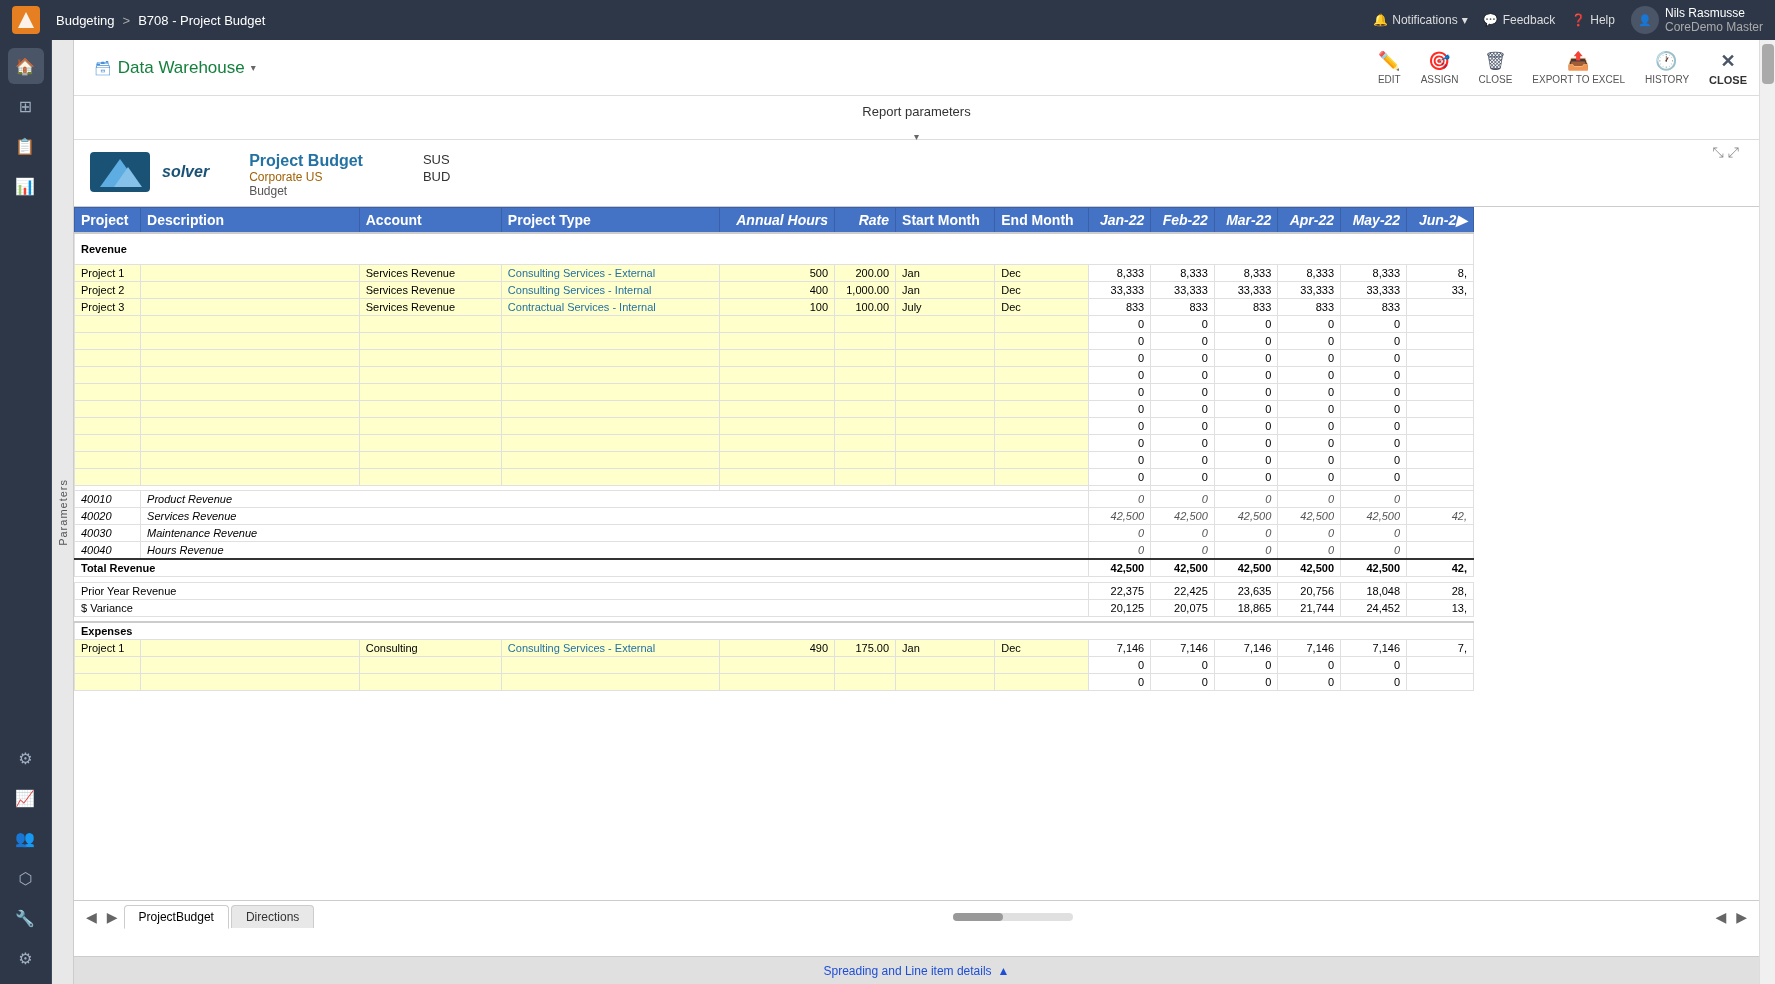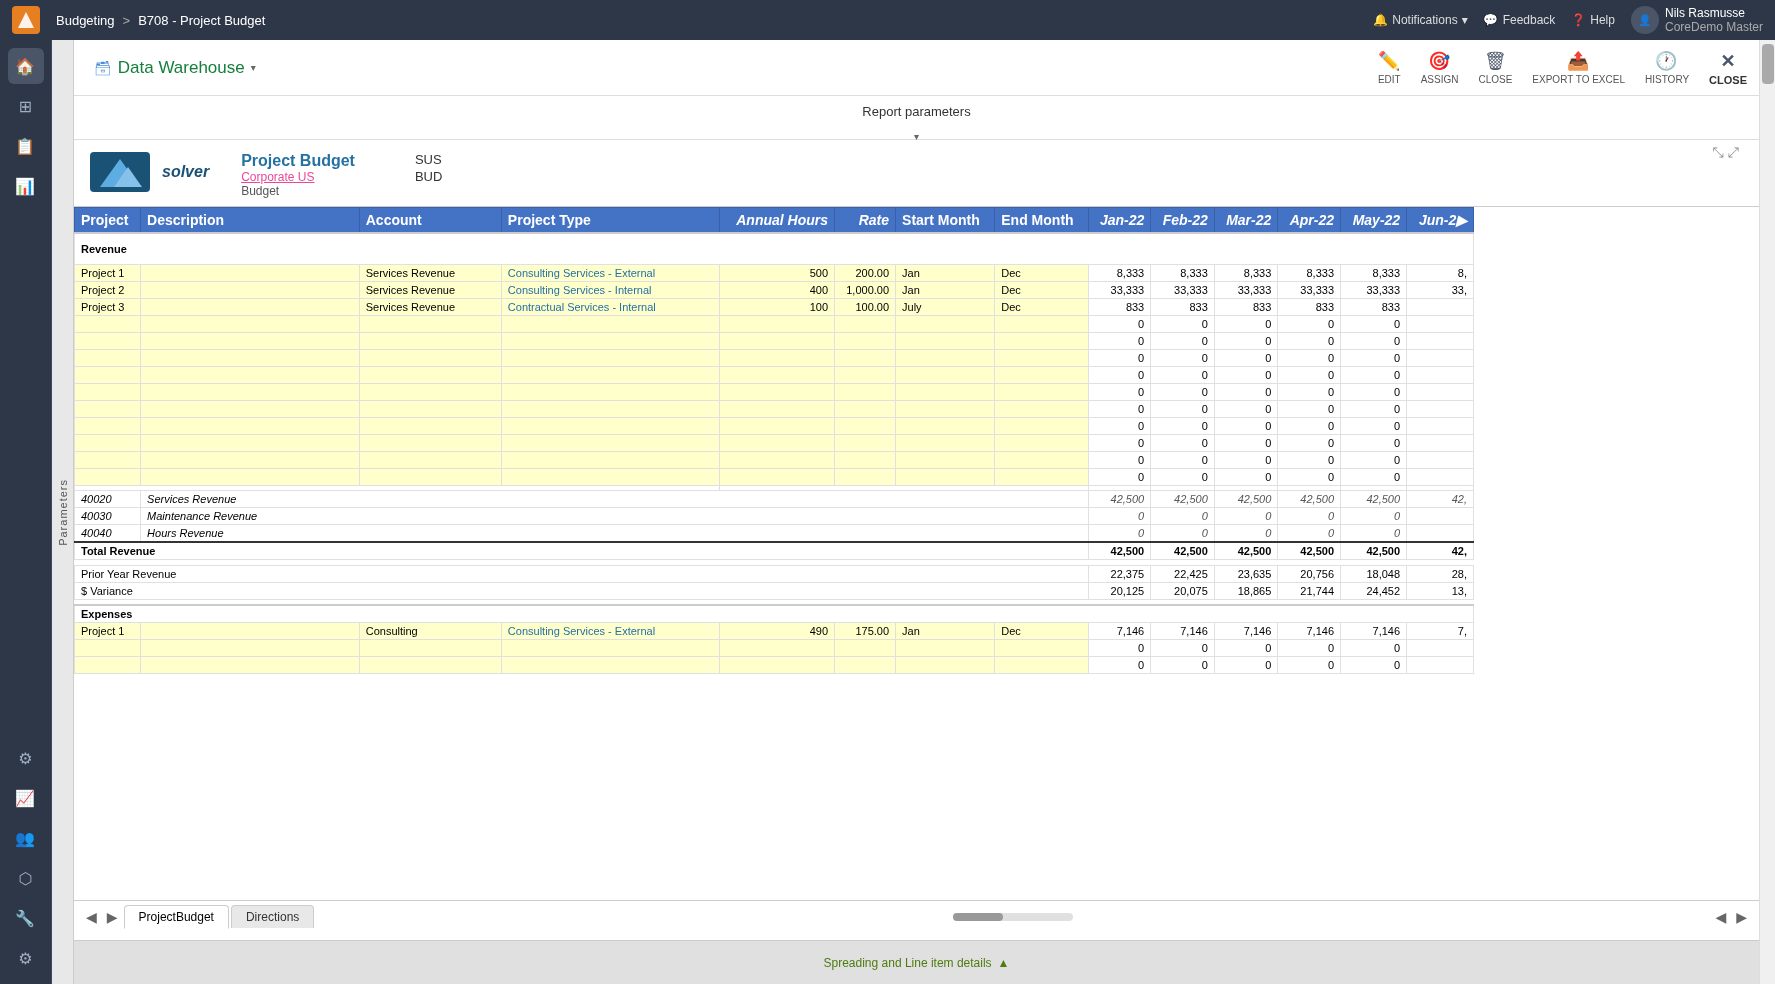--- a/index.html
+++ b/index.html
@@ -82,23 +82,23 @@
       width: 0; height: 0;
       border-left: 20px solid transparent; border-right: 20px solid transparent;
       border-bottom: 28px solid #5dade2; position: absolute; bottom: 5px;
     }
     .solver-logo-img .mountain2 { 
       width: 0; height: 0;
       border-left: 14px solid transparent; border-right: 14px solid transparent;
       border-bottom: 20px solid #85c1e9; position: absolute; bottom: 5px; right: 8px;
     }
 
-    .report-title-block { margin-left: 12px; }
+    .report-title-block { margin-left: 20px; }
     .report-title { font-size: 16px; font-weight: bold; color: #2471a3; }
-    .report-subtitle { font-size: 12px; color: #ec4899; text-decoration: underline; }
+    .report-subtitle { font-size: 12px; color: #a16207; }
     .report-subtitle2 { font-size: 12px; color: #555; }
 
     .report-codes { display: flex; flex-direction: column; gap: 2px; margin-left: 40px; }
     .report-code { font-size: 13px; color: #333; font-weight: 500; }
 
     
     #spreadsheet-scroll {
       overflow-x: auto; overflow-y: auto;
       height: calc(984px - 40px - 56px - 44px - 40px - 80px - 30px);
       border-top: 1px solid #ccc;
@@ -136,23 +136,23 @@
       padding: 4px 14px; font-size: 12px; border: 1px solid #ccc; border-bottom: none;
       background: #e8e8e8; cursor: pointer; border-radius: 4px 4px 0 0; color: #333;
     }
     .tab-item.active { background: #fff; border-bottom: 1px solid #fff; font-weight: 500; color: #000; }
     .tab-scrollbar { flex: 1; display: flex; align-items: center; justify-content: center; }
     .h-scrollbar-track { width: 120px; height: 8px; background: #e0e0e0; border-radius: 4px; position: relative; }
     .h-scrollbar-thumb { width: 50px; height: 8px; background: #999; border-radius: 4px; }
 
     
     #spreading-bar {
-      background: #e0e0e0; border-top: 1px solid #ccc; height: 44px;
+      background: #e0e0e0; border-top: 1px solid #ccc; height: 28px;
       display: flex; align-items: center; justify-content: center; cursor: pointer;
-      font-size: 12px; color: #4d7c0f; gap: 6px;
+      font-size: 12px; color: #1d4ed8; gap: 6px;
     }
 
     
     #v-scroll { width: 16px; background: #f0f0f0; border-left: 1px solid #ddd; position: relative; }
     .v-scroll-track { width: 100%; height: 100%; }
     .v-scroll-thumb { width: 12px; height: 40px; background: #aaa; border-radius: 4px; margin: 4px 2px; }
 
     
     .expand-icons {
       position: absolute; top: 4px; right: 20px; display: flex; gap: 4px; z-index: 10;
@@ -520,20 +520,30 @@
               <td colspan="4" style="padding-left:6px"></td>
               <td colspan="4"></td>
               <td></td>
                 <td></td>
                 <td></td>
                 <td></td>
                 <td></td>
                 <td></td>
             </tr>
             <tr>
+              <td style="font-style:italic">40010</td>
+              <td colspan="7" style="font-style:italic">Product Revenue</td>
+              <td class="right italic">0</td>
+              <td class="right italic">0</td>
+              <td class="right italic">0</td>
+              <td class="right italic">0</td>
+              <td class="right italic">0</td>
+              <td class="right italic"></td>
+            </tr>
+            <tr>
               <td style="font-style:italic">40020</td>
               <td colspan="7" style="font-style:italic">Services Revenue</td>
               <td class="right italic">42,500</td>
               <td class="right italic">42,500</td>
               <td class="right italic">42,500</td>
               <td class="right italic">42,500</td>
               <td class="right italic">42,500</td>
               <td class="right italic">42,</td>
             </tr>
             <tr>

